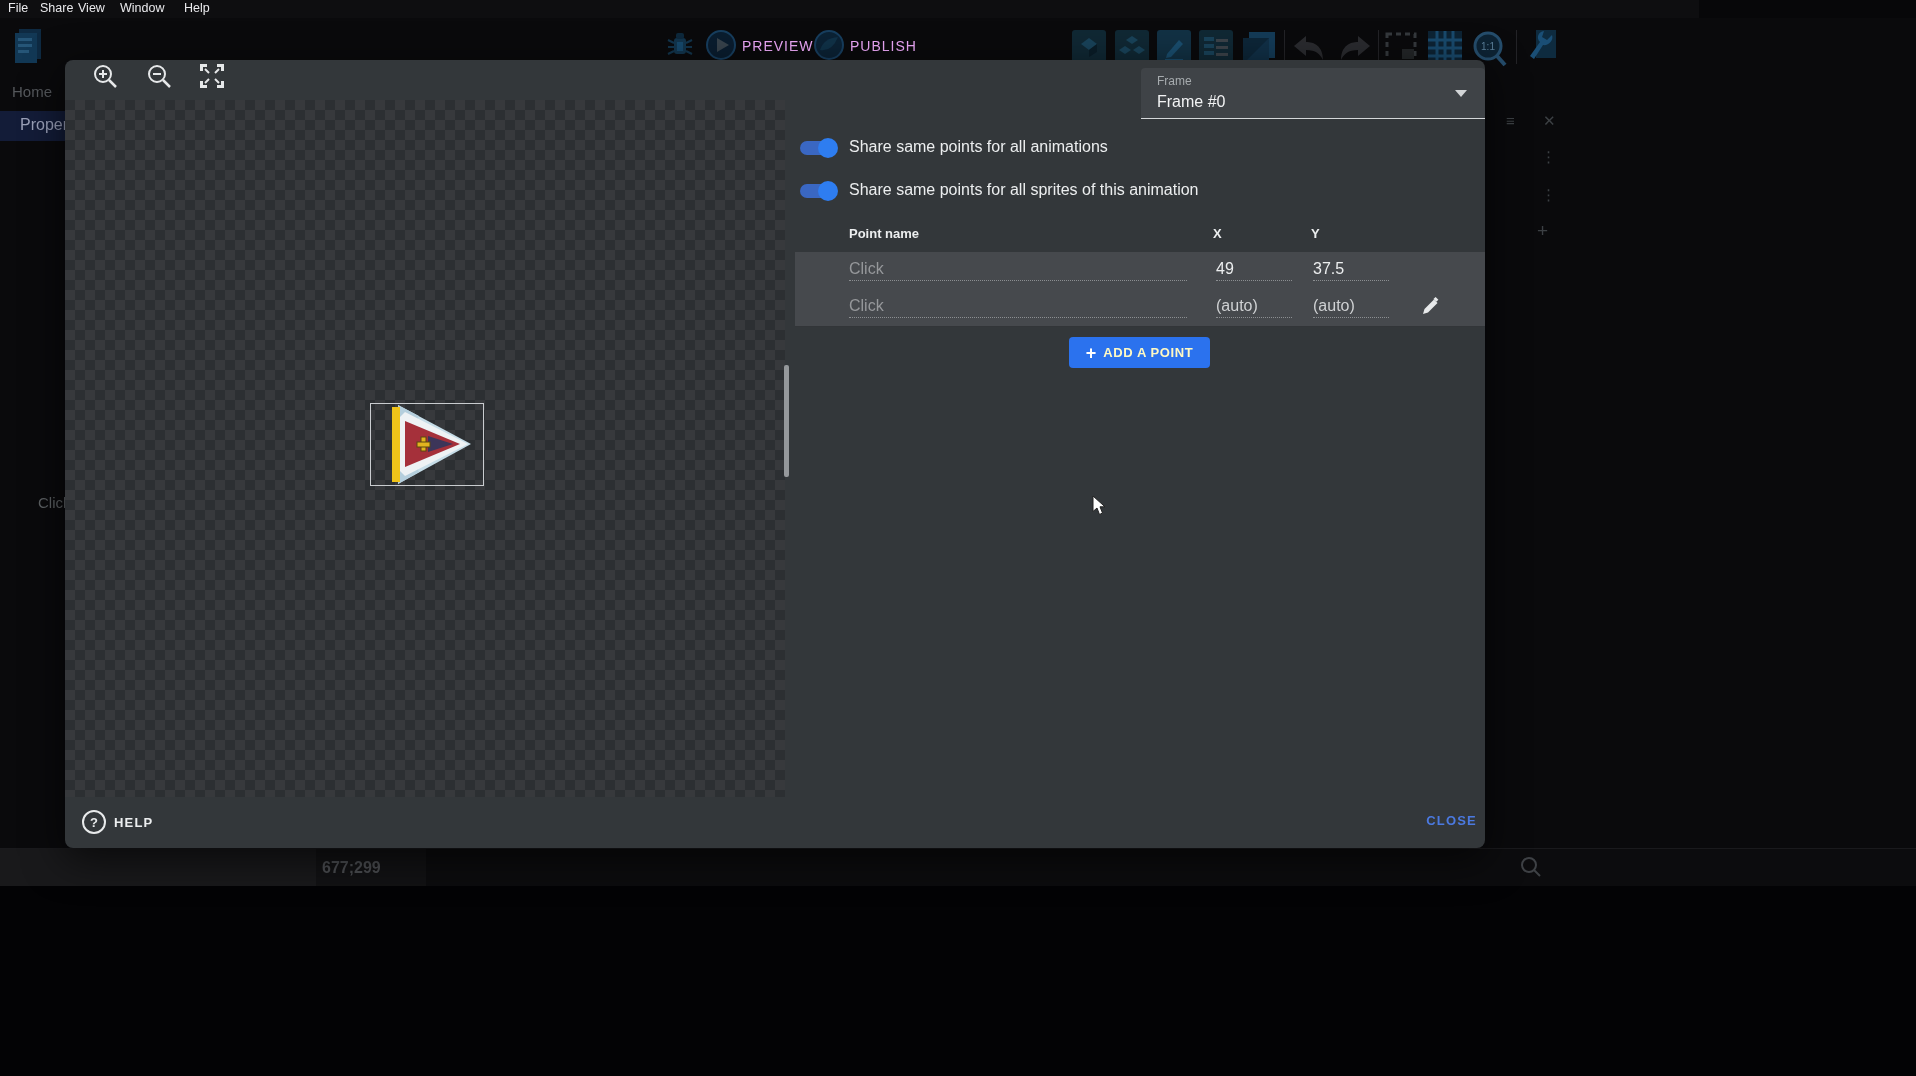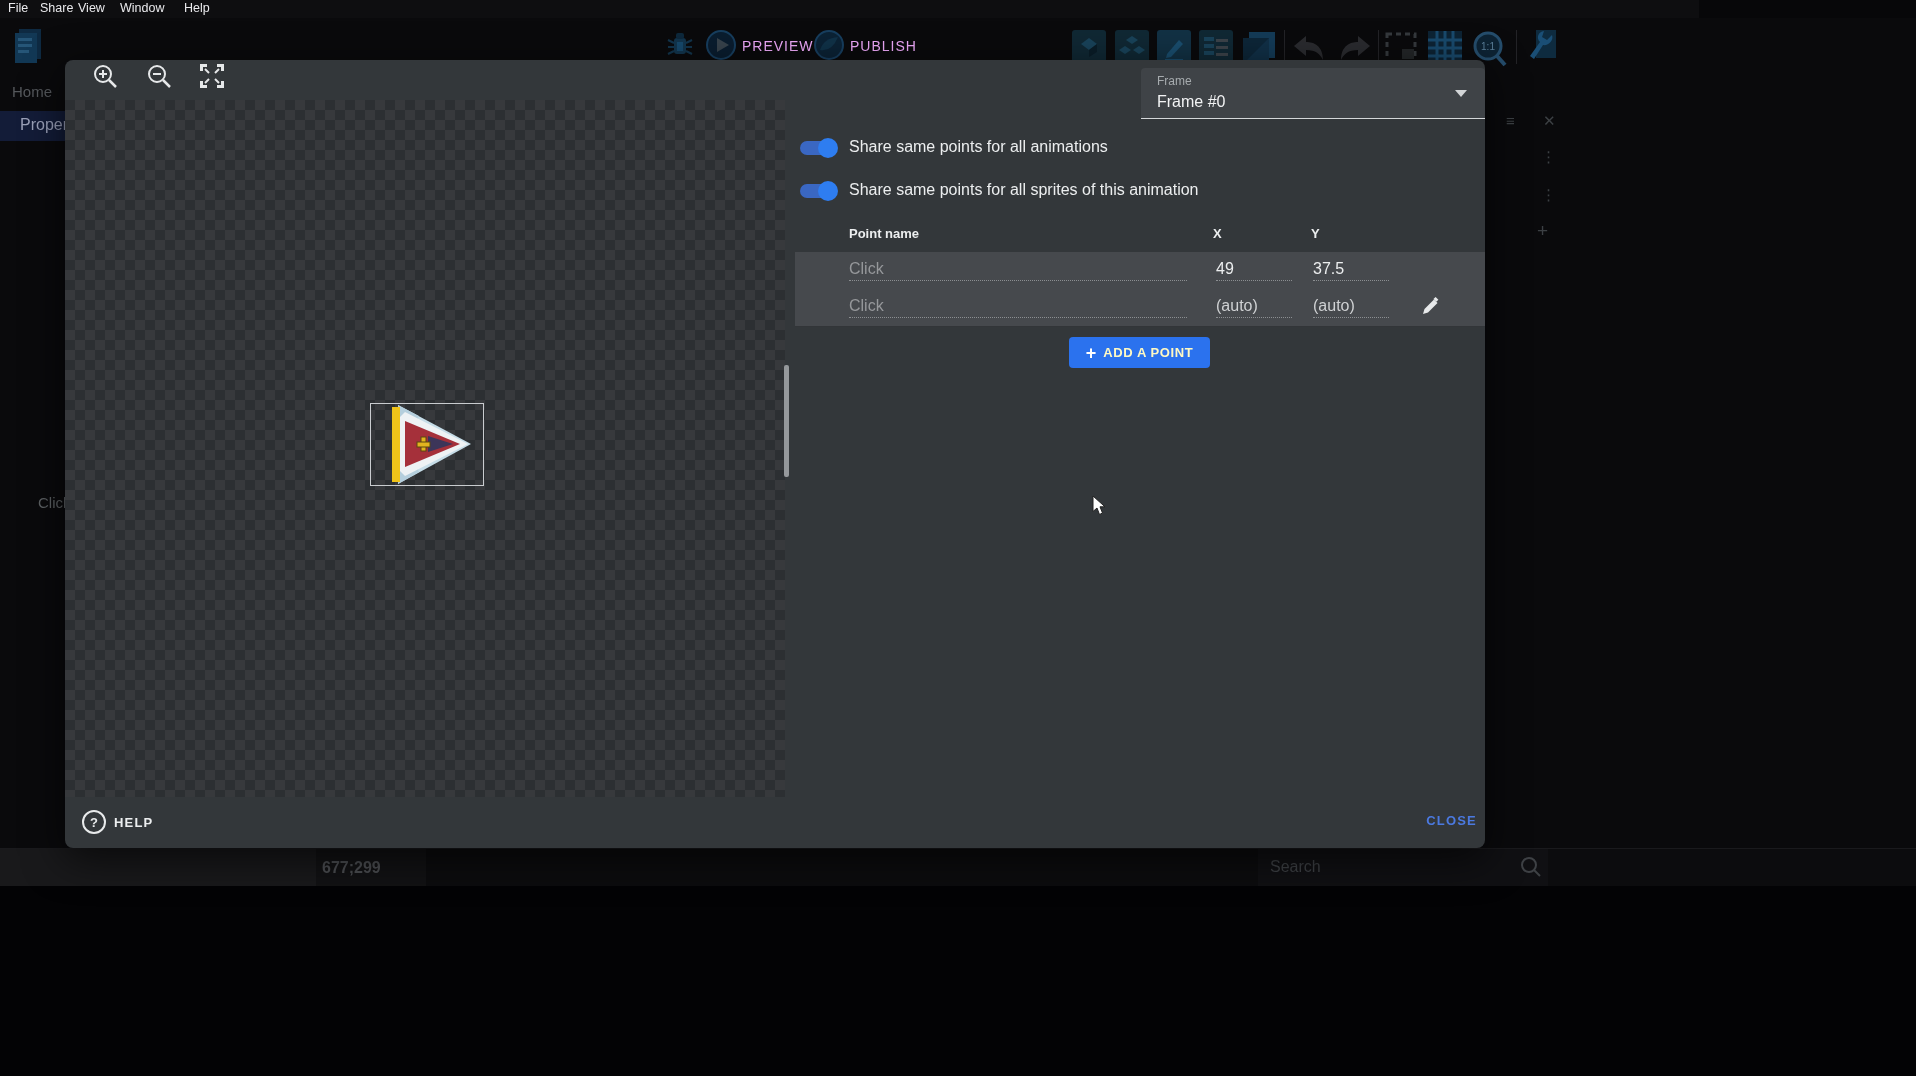--- a/index.html
+++ b/index.html
@@ -184,23 +184,20 @@
 <span class="panel-glyph" style="left:1543px;top:112px">✕</span>
 <span class="panel-glyph" style="left:1541px;top:148px">⋮</span>
 <span class="panel-glyph" style="left:1541px;top:186px">⋮</span>
 <span class="panel-glyph" style="left:1537px;top:220px;font-size:19px">+</span>
 
 <div class="strip">
   <div class="strip-left"></div>
   <div class="coordbox">
     <span>677;299</span>
   </div>
-  <div class="searchbox">
-    <span class="ph">Search</span>
-  </div>
   <svg style="position:absolute;left:1520px;top:7px" width="22" height="22">
     <circle cx="9" cy="9" r="7" fill="none" stroke="#3e4145" stroke-width="2"></circle>
     <line x1="14" y1="14" x2="20" y2="20" stroke="#3e4145" stroke-width="2"></line>
   </svg>
 </div>
 <div class="below"></div>
 
 <div class="dialog">
 
   <svg class="canvas-btn" style="left:27px">

